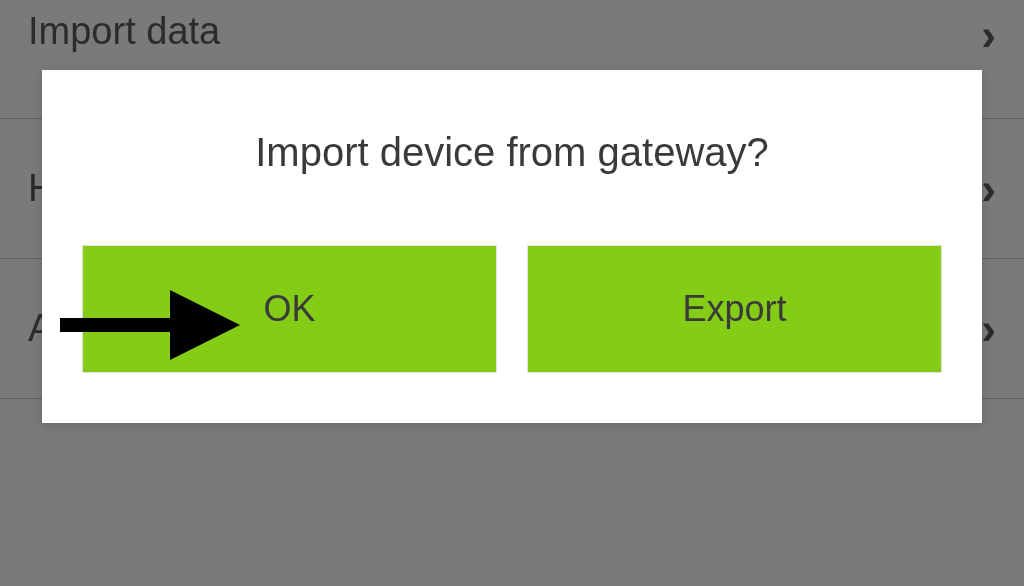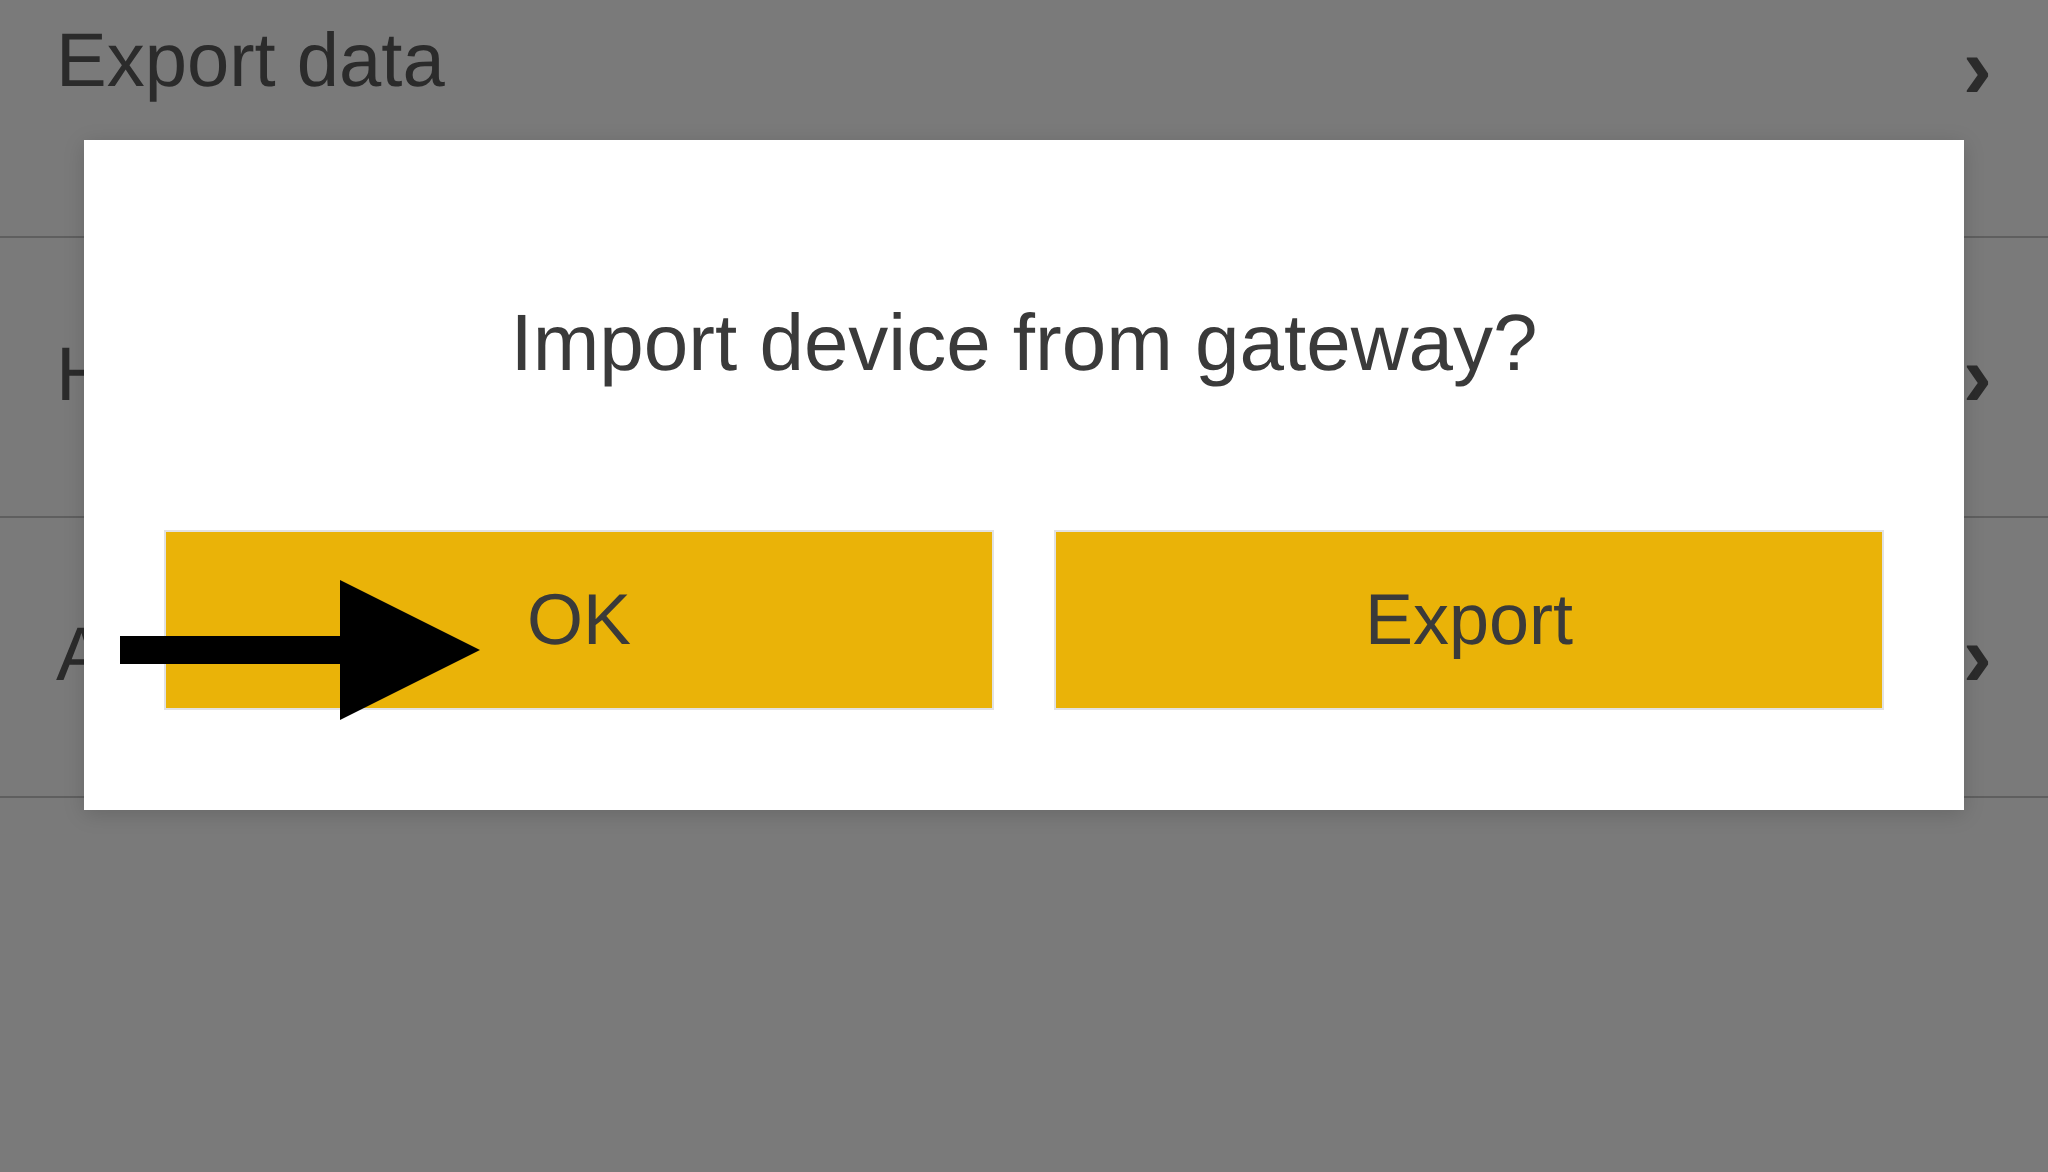--- a/index.html
+++ b/index.html
@@ -40,61 +40,61 @@
       font-size: 44px;
       font-weight: bold;
       color: #2b2b2b;
     }
     .modal {
       position: absolute;
       top: 70px;
       left: 42px;
       right: 42px;
       background: #ffffff;
-      padding: 80px 40px 50px 40px;
+      padding: 60px 40px 50px 40px;
       box-shadow: 0 2px 10px rgba(0,0,0,0.15);
     }
     .modal-title {
       text-align: center;
       font-size: 40px;
       color: #3a3a3a;
       margin-bottom: 70px;
       font-weight: normal;
     }
     .button-row {
       display: flex;
       gap: 30px;
       justify-content: center;
     }
     .btn {
       flex: 1;
       max-width: 420px;
-      height: 90px;
+      height: 128px;
       border: 1px solid #e2e2e2;
-      background: #eab308;
+      background: #84cc16;
       font-size: 36px;
       color: #3a3a3a;
       cursor: pointer;
       display: flex;
       align-items: center;
       justify-content: center;
     }
     .arrow-annotation {
       position: absolute;
       top: 280px;
       left: 60px;
       pointer-events: none;
     }
   </style>
 </head>
 <body>
 
 <div class="bg-list">
   <div class="bg-item">
-    <span>Export data</span>
+    <span>Import data</span>
     <span class="chevron">›</span>
   </div>
   <div class="bg-item">
     <span>H</span>
     <span class="chevron">›</span>
   </div>
   <div class="bg-item">
     <span>A</span>
     <span class="chevron">›</span>
   </div>

